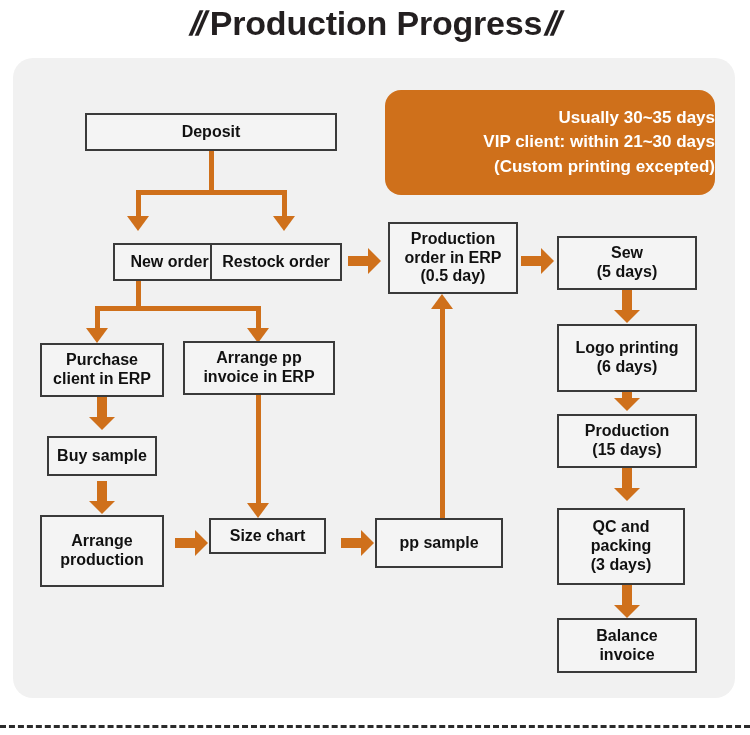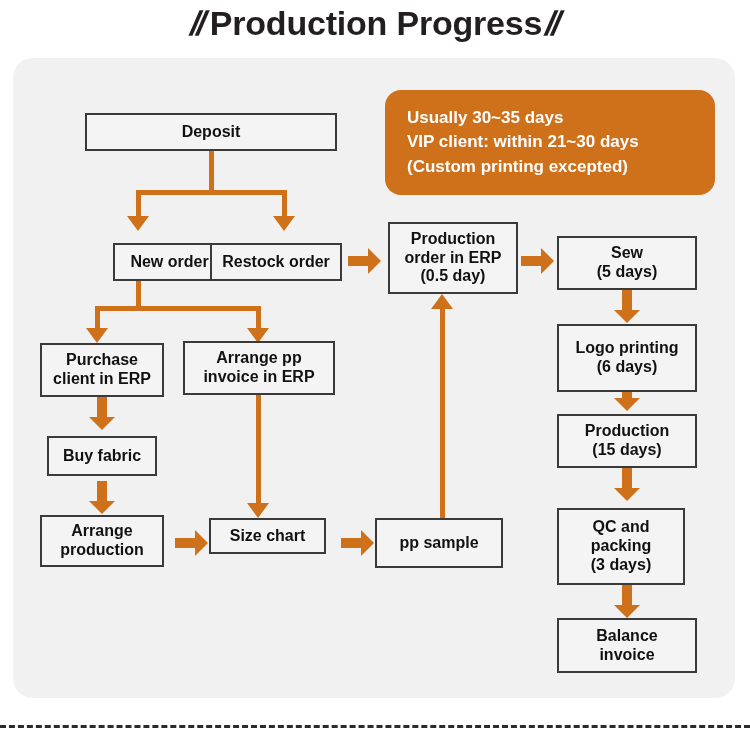--- a/index.html
+++ b/index.html
@@ -81,20 +81,21 @@
     border-radius: 16px;
     color: #ffffff;
     font-size: 17px;
     font-weight: bold;
     line-height: 1.45;
     display: flex;
     flex-direction: column;
     justify-content: center;
     padding: 8px 0 8px 22px;
     white-space: pre-line;
+    align-items: flex-end;
   }
 
   
   .vline, .hline {
     position: absolute;
     background: #cf701b;
   }
   .vline { width: 5px; }
   .hline { height: 5px; }
 
@@ -254,23 +255,23 @@
   <div class="node" style="left:82px; top:243px; width:113px; height:38px;margin-left:31px;">New order</div>
 
   <div class="node" style="left:210px; top:243px; width:132px; height:38px;">Restock order</div>
 
   <div class="node" style="left:40px; top:343px; width:124px; height:54px;">Purchase
 client in ERP</div>
 
   <div class="node" style="left:183px; top:341px; width:152px; height:54px;">Arrange pp
 invoice in ERP</div>
 
-  <div class="node" style="left:47px; top:436px; width:110px; height:40px;">Buy fabric</div>
-
-  <div class="node" style="left:40px; top:515px; width:124px; height:52px;">Arrange
+  <div class="node" style="left:47px; top:436px; width:110px; height:40px;">Buy sample</div>
+
+  <div class="node" style="left:40px; top:515px; width:124px; height:72px;">Arrange
 production</div>
 
   <div class="node" style="left:209px; top:518px; width:117px; height:36px;">Size chart</div>
 
   <div class="node" style="left:375px; top:518px; width:128px; height:50px;">pp sample</div>
 
   <div class="node" style="left:388px; top:222px; width:130px; height:72px;">Production
 order in ERP
 (0.5 day)</div>
 

